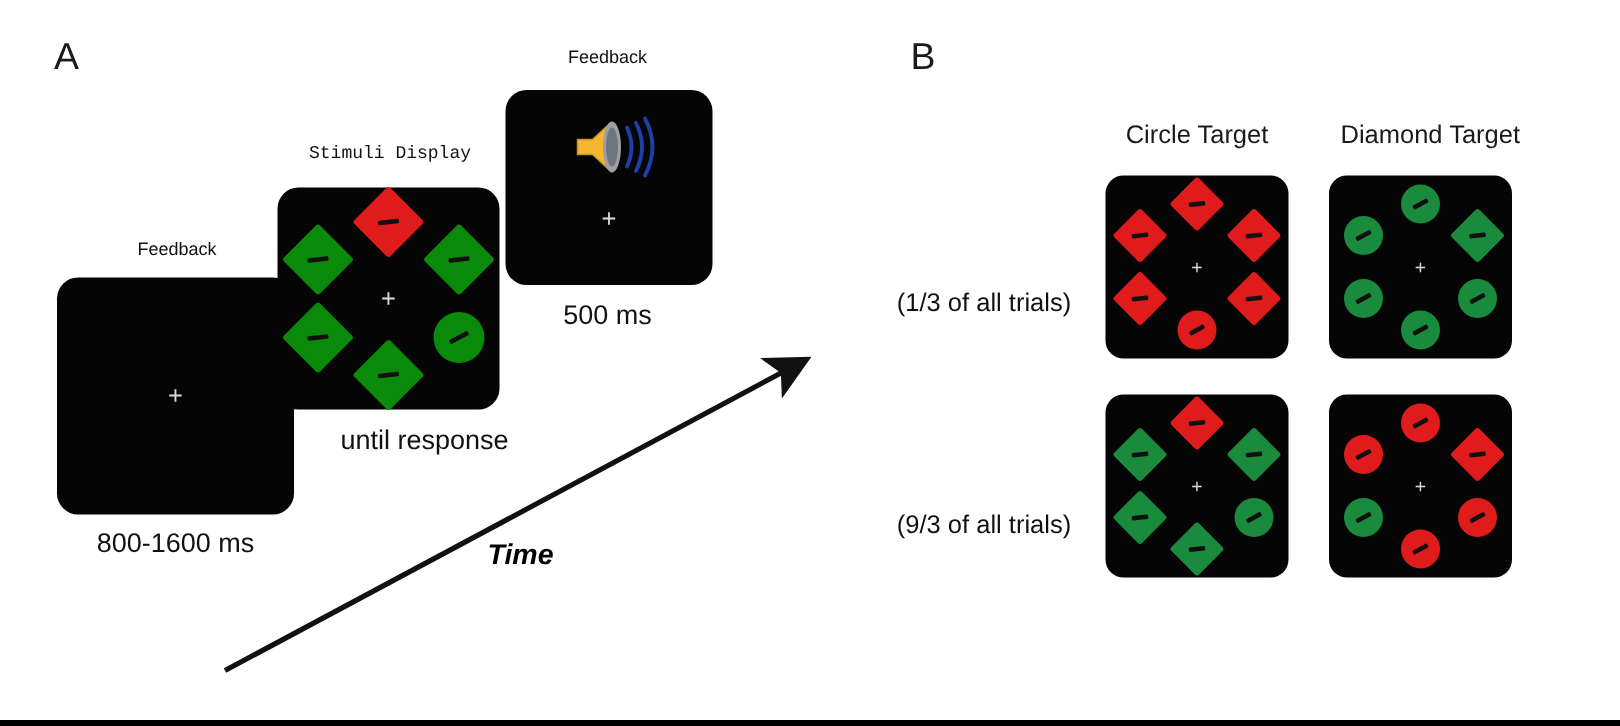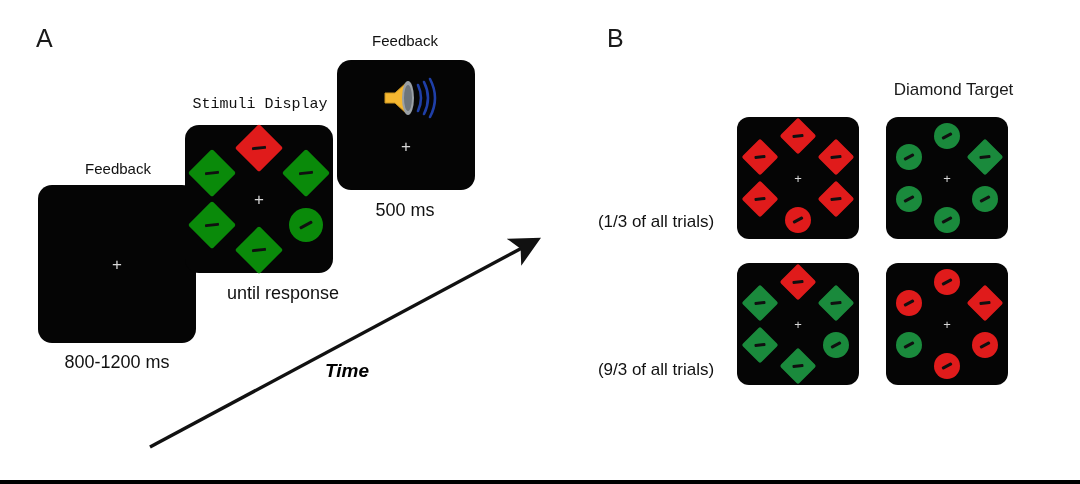--- a/index.html
+++ b/index.html
@@ -24,21 +24,21 @@
     color: #111111;
     white-space: nowrap;
     line-height: 1.15;
   }
   .panel-letter {
     font-size: 25px;
     font-weight: 400;
     color: #1a1a1a;
   }
   .stage-label {
-    font-size: 15px;
+    font-size: 12px;
     font-weight: 400;
     text-align: center;
   }
   .duration-label {
     font-size: 18px;
     font-weight: 400;
     text-align: center;
   }
   .time-label {
     font-size: 19px;
@@ -56,21 +56,20 @@
     font-size: 17px;
     font-weight: bold;
     color: #000;
     text-align: right;
   }
   .row-label-sub {
     font-size: 17px;
     font-weight: 400;
     color: #111;
     text-align: center;
-    margin-top: 20px;
   }
 
   
   .screen {
     position: absolute;
     background: #050505;
     border-radius: 14px;
   }
   .screen.sm { border-radius: 12px; }
 
@@ -118,21 +117,21 @@
 <div id="figure">
 
   <div class="txt panel-letter" style="left:36px; top:24px;">A</div>
 
   <div class="txt stage-label" style="left:48px; top:160px; width:140px;">Feedback</div>
 
   <div class="screen" id="scr-fixation" style="left:38px; top:185px; width:158px; height:158px;">
     <div class="fixation" style="left:50%; top:50%;">+</div>
   </div>
 
-  <div class="txt duration-label" style="left:33px; top:352px; width:168px;">800-1200 ms</div>
+  <div class="txt duration-label" style="left:33px; top:352px; width:168px;">800-1600 ms</div>
 
   <div class="txt stage-label" style="left:180px; top:96px; width:160px;font-family:Liberation Mono, monospace;">Stimuli Display</div>
 
   <div class="screen" id="scr-stimuli" style="left:185px; top:125px; width:148px; height:148px;">
     <div class="fixation" style="left:50%; top:50%;">+</div>
   <div class="shape diamond" style="left: 50%; top: 15.5%; width: 34px; height: 34px;">
         <div class="body" style="background: rgb(224, 27, 27);"></div>
         <div class="slash" style="width: 14px; height: 3px; transform: translate(-50%, -50%) rotate(-6deg);"></div>
       </div>
       <div class="shape diamond" style="left: 18.5%; top: 32.5%; width: 34px; height: 34px;">
@@ -182,20 +181,21 @@
         <path d="M0,0 L9,4.5 L0,9 L2.2,4.5 Z" fill="#111111"></path>
       </marker>
     </defs>
     <line x1="150" y1="447" x2="535" y2="241" stroke="#111111" stroke-width="3.4" marker-end="url(#ah)"></line>
   </svg>
 
   <div class="txt time-label" style="left:325px; top:360px;">Time</div>
 
   <div class="txt panel-letter" style="left:607px; top:24px;">B</div>
 
+  <div class="txt col-header" style="left:718px; top:80px; width:160px;">Circle Target</div>
   <div class="txt col-header" style="left:866px; top:80px; width:175px;">Diamond Target</div>
 
   <div class="txt row-label-sub" style="left:586px; top:192px; width:140px;">(1/3 of all trials)</div>
 
   <div class="txt row-label-sub" style="left:586px; top:340px; width:140px;">(9/3 of all trials)</div>
 
   <div class="screen sm" id="grid-0" style="left:737px; top:117px; width:122px; height:122px;">
     <div class="fixation small" style="left:50%; top:50%;">+</div>
   <div class="shape diamond" style="left: 50%; top: 15.5%; width: 26px; height: 26px;">
         <div class="body" style="background: rgb(224, 27, 27);"></div>

